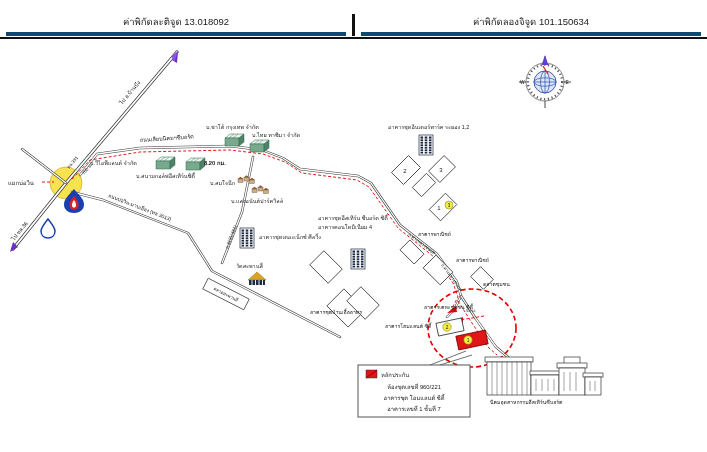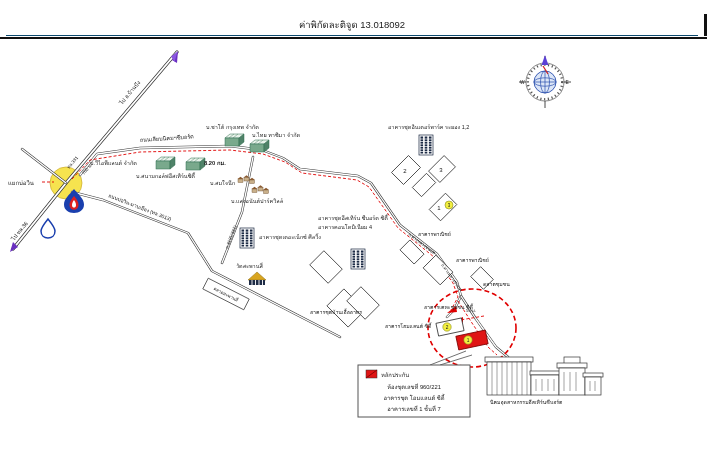--- a/index.html
+++ b/index.html
@@ -1,19 +1,19 @@
 <!DOCTYPE html>
 <html><head>
 <meta charset="utf-8">
 <style>
   html,body{margin:0;padding:0;background:#fff;}
   body{width:707px;height:452px;font-family:"Liberation Sans",sans-serif;color:#1a1a1a;overflow:hidden;}
   .page{position:relative;width:707px;height:452px;background:#fff;}
   .header{display:flex;align-items:flex-end;height:30px;padding-top:6px;}
-  .hcell{flex:1;text-align:center;font-size:9.5px;padding-bottom:3px;border-bottom:1px solid #0c4a6e;margin:0 6px;}
+  .hcell{flex:1;text-align:center;font-size:9.5px;padding-bottom:3px;border-bottom:4px solid #0c4a6e;margin:0 6px;}
   .hdivider{width:3px;height:22px;background:#111;}
   .hrule{height:2px;background:#111;margin:1px 0 0 0;}
   svg text{font-family:"Liberation Sans",sans-serif;fill:#1a1a1a;}
   .road-o{fill:none;stroke:#3a3a3a;stroke-width:2.4;stroke-linejoin:round;stroke-linecap:round;}
   .road-i{fill:none;stroke:#ffffff;stroke-width:1.3;stroke-linejoin:round;stroke-linecap:round;}
   .hwy-o{fill:none;stroke:#3a3a3a;stroke-width:3.4;stroke-linejoin:round;stroke-linecap:round;}
   .hwy-i{fill:none;stroke:#ffffff;stroke-width:1.9;stroke-linejoin:round;stroke-linecap:round;}
   .dashred{fill:none;stroke:#e00000;stroke-width:0.9;stroke-dasharray:3 2;}
   .diam{fill:#ffffff;stroke:#333;stroke-width:0.8;}
   .badge{fill:#f2ef3f;stroke:#8a8a20;stroke-width:0.6;}
@@ -21,20 +21,23 @@
 </head>
 <body>
 
 <div class="page">
 
   <div class="header">
     <div class="hcell">
       <span>ค่าพิกัดละติจูด 13.018092</span>
     </div>
     <div class="hdivider"></div>
+    <div class="hcell">
+      <span>ค่าพิกัดลองจิจูด 101.150634</span>
+    </div>
   </div>
   <div class="hrule"></div>
 
   <svg width="707" height="410" viewBox="0 0 707 410">
 
     <defs>
       <g id="factory">
         <polygon points="0,4 5,0 19,0 14,4" fill="#e8f2ea" stroke="#2f6e4f" stroke-width="0.5"></polygon>
         <rect x="0" y="4" width="14" height="8" fill="#79a98c" stroke="#2f6e4f" stroke-width="0.5"></rect>
         <polygon points="14,4 19,0 19,8 14,12" fill="#4f8268" stroke="#2f6e4f" stroke-width="0.5"></polygon>

